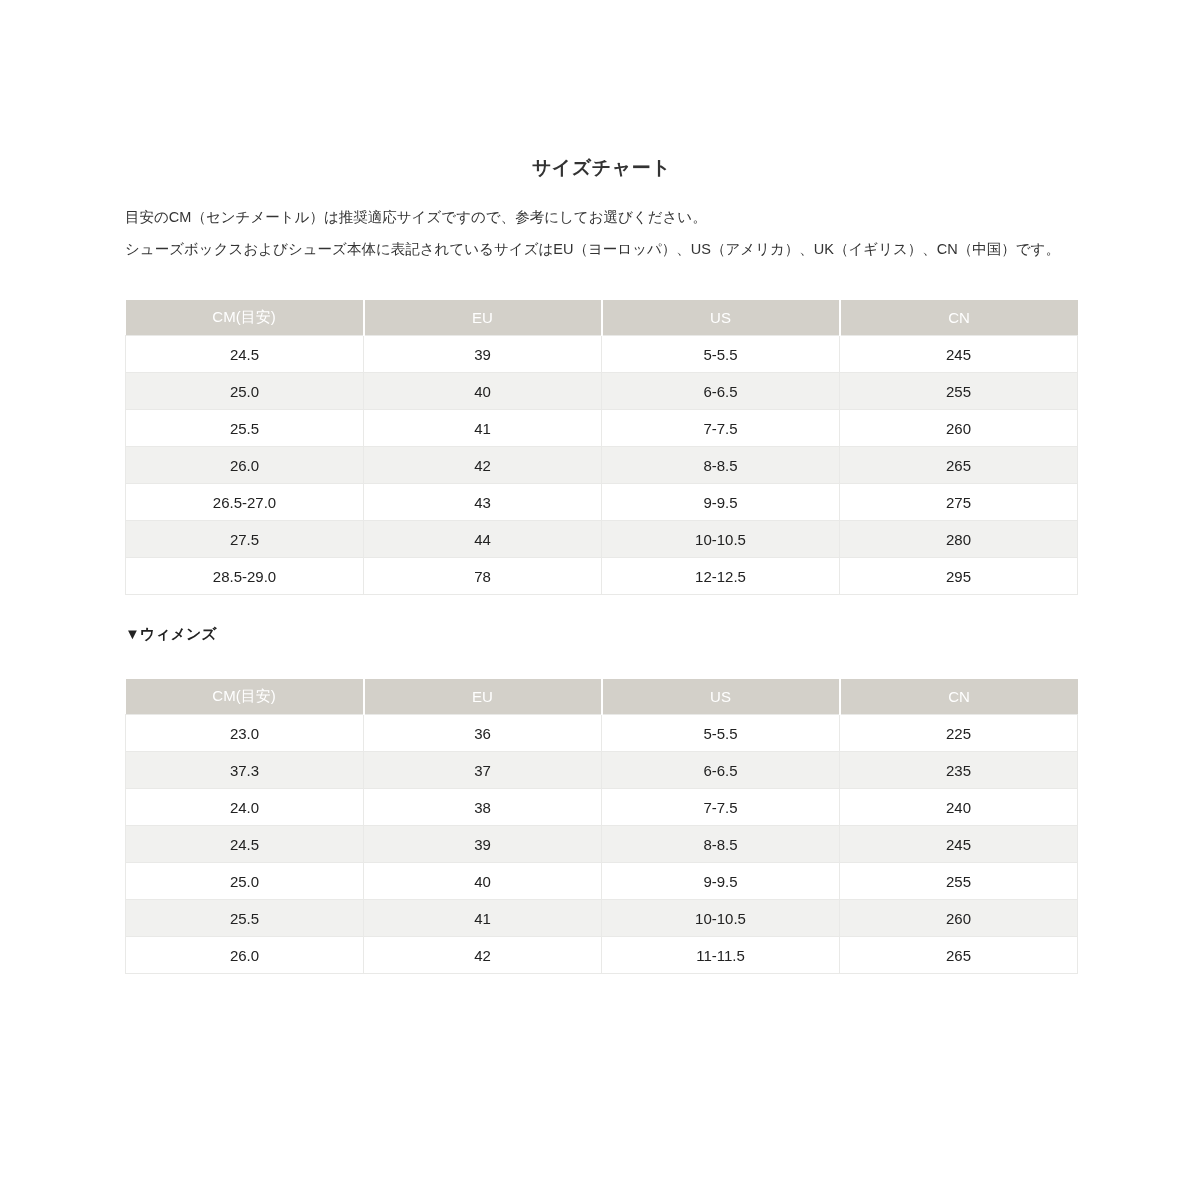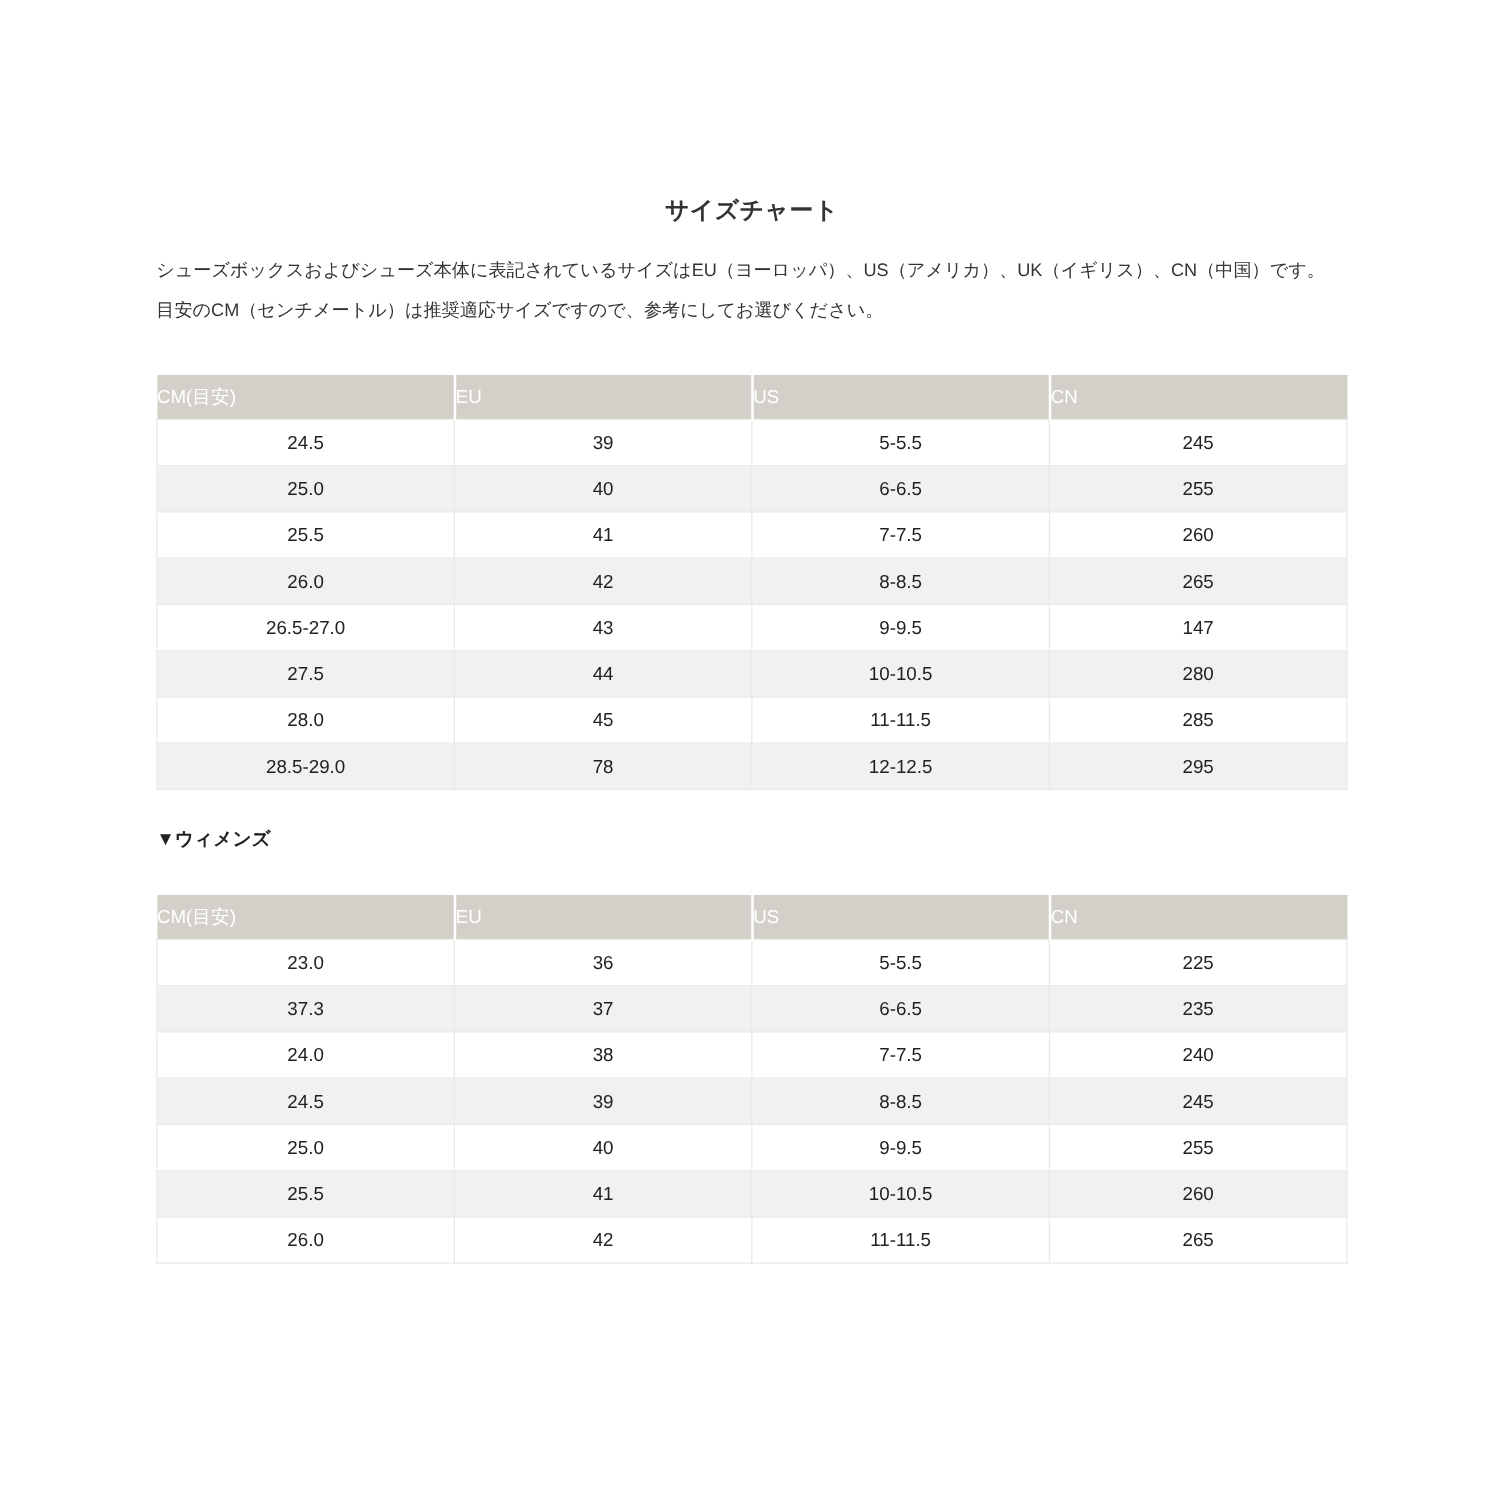--- a/index.html
+++ b/index.html
@@ -45,21 +45,21 @@
     width: 953px;
     border-collapse: collapse;
     table-layout: fixed;
   }
   table.size-table th {
     height: 35px;
     background: #d3d0c9;
     color: #ffffff;
     font-size: 15px;
     font-weight: 400;
-    text-align: left;
+    text-align: center;
     vertical-align: middle;
     border-right: 2px solid #ffffff;
     padding: 0;
   }
   table.size-table th:last-child {
     border-right: none;
   }
   table.size-table td {
     height: 36px;
     font-size: 15px;
@@ -75,22 +75,22 @@
   }
 </style>
 </head>
 <body>
 
 <div class="page">
 
   <h1 class="page-title">サイズチャート</h1>
 
   <div class="intro">
+    <p>目安のCM（センチメートル）は推奨適応サイズですので、参考にしてお選びください。</p>
     <p>シューズボックスおよびシューズ本体に表記されているサイズはEU（ヨーロッパ）、US（アメリカ）、UK（イギリス）、CN（中国）です。</p>
-    <p>目安のCM（センチメートル）は推奨適応サイズですので、参考にしてお選びください。</p>
   </div>
 
   <table class="size-table">
     <thead>
         <tr>
           <th>CM(目安)</th>
           <th>EU</th>
           <th>US</th>
           <th>CN</th>
         </tr>
@@ -117,35 +117,29 @@
         <tr>
           <td>26.0</td>
           <td>42</td>
           <td>8-8.5</td>
           <td>265</td>
         </tr>
         <tr>
           <td>26.5-27.0</td>
           <td>43</td>
           <td>9-9.5</td>
-          <td>147</td>
+          <td>275</td>
         </tr>
         <tr>
           <td>27.5</td>
           <td>44</td>
           <td>10-10.5</td>
           <td>280</td>
         </tr>
         <tr>
-          <td>28.0</td>
-          <td>45</td>
-          <td>11-11.5</td>
-          <td>285</td>
-        </tr>
-        <tr>
           <td>28.5-29.0</td>
           <td>78</td>
           <td>12-12.5</td>
           <td>295</td>
         </tr>
       </tbody>
   </table>
 
   <div class="section-label">▼ウィメンズ</div>
   <table class="size-table">

